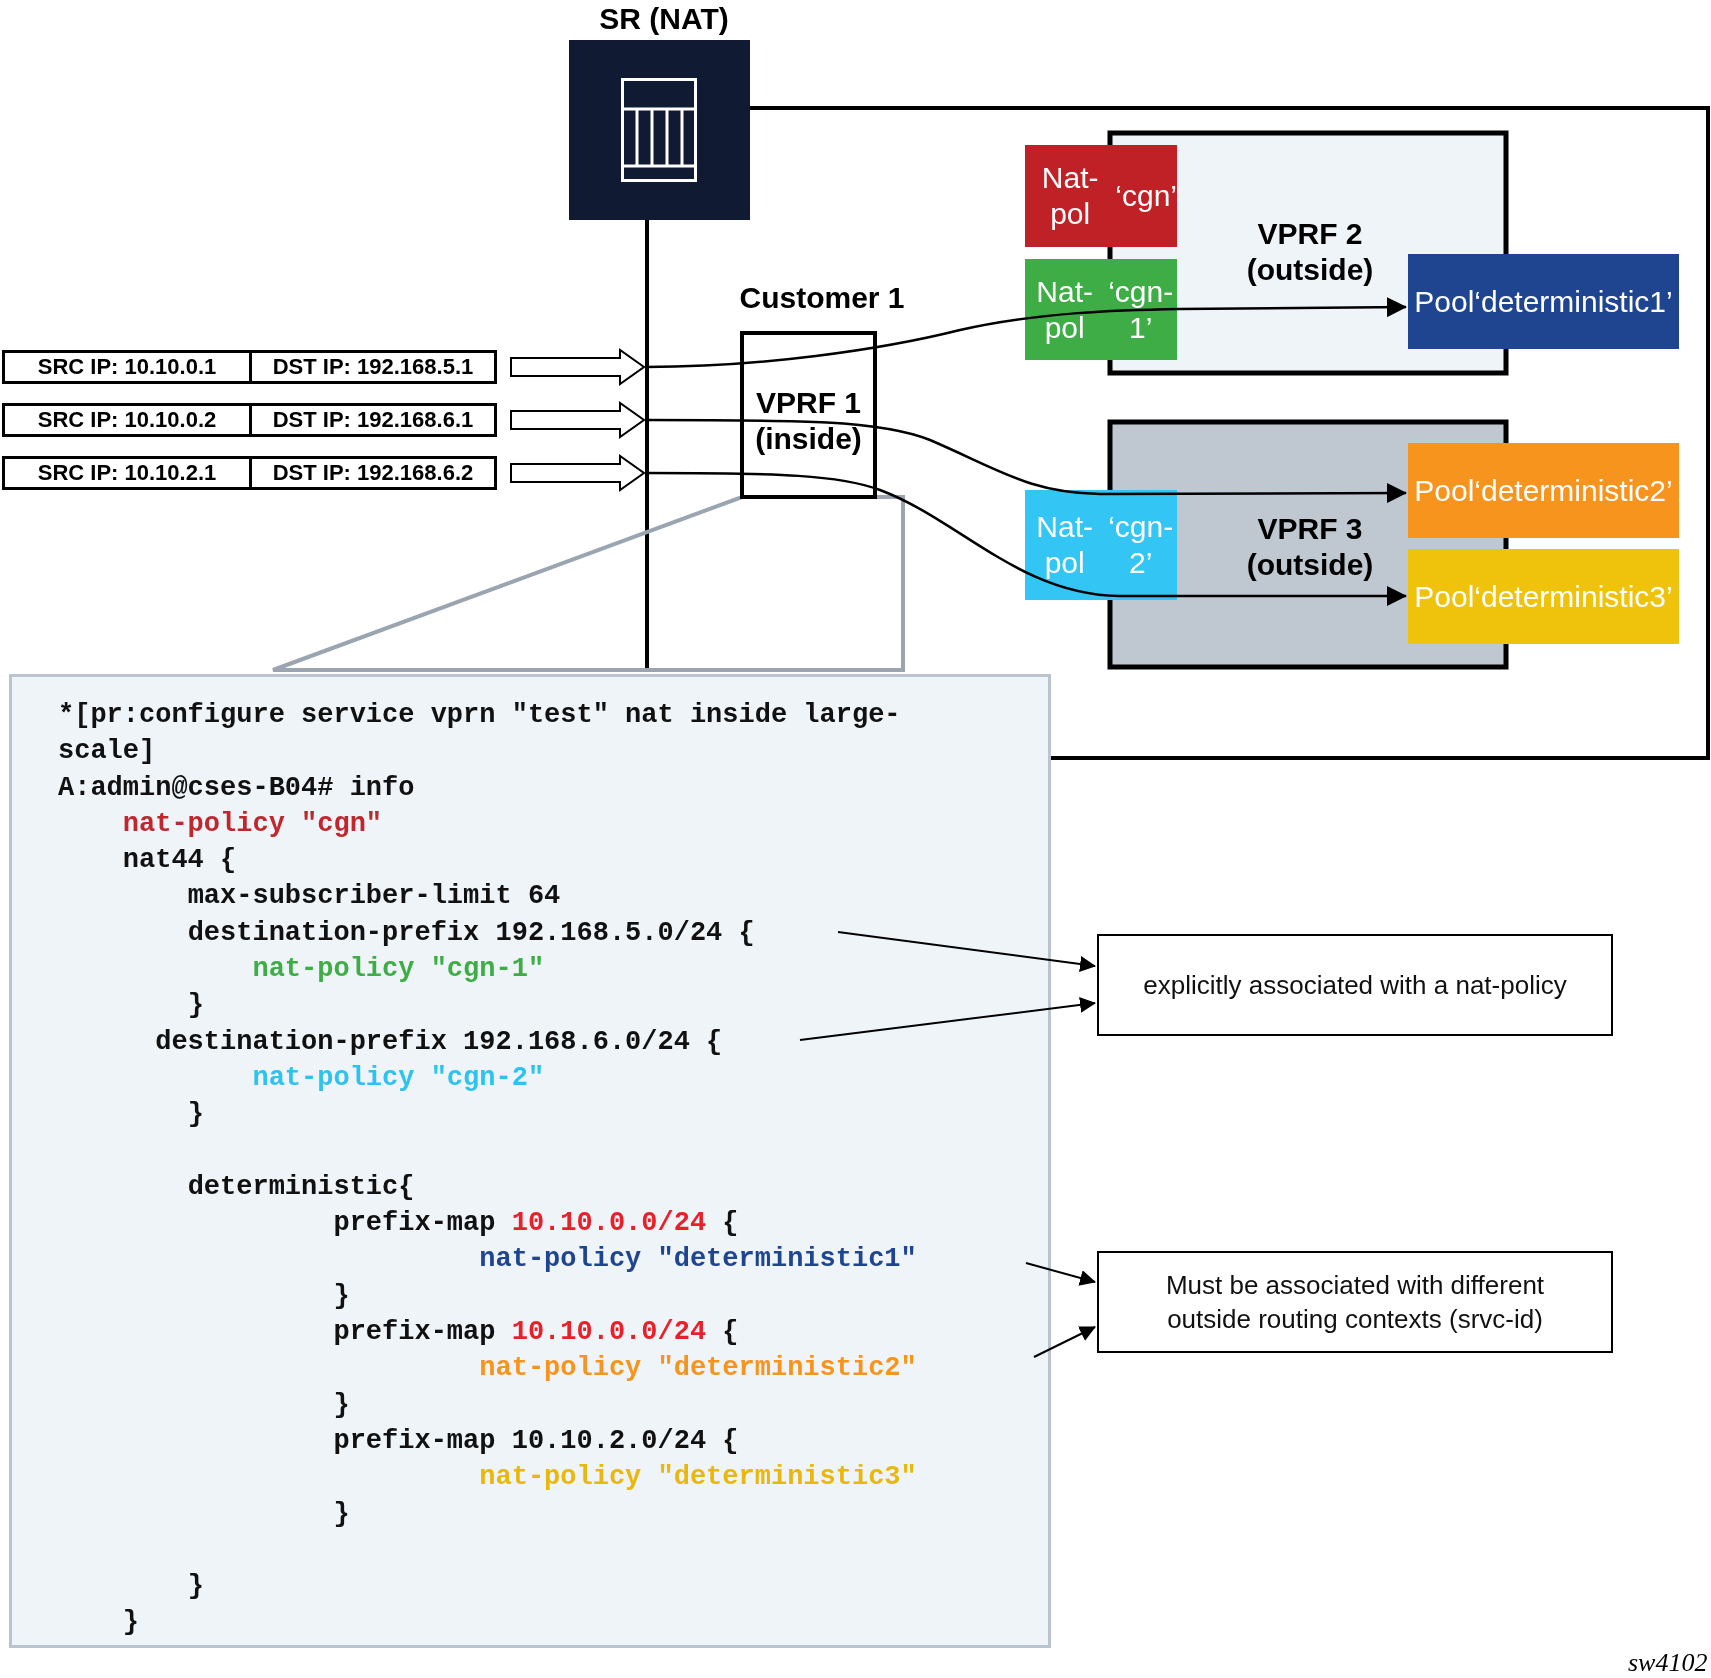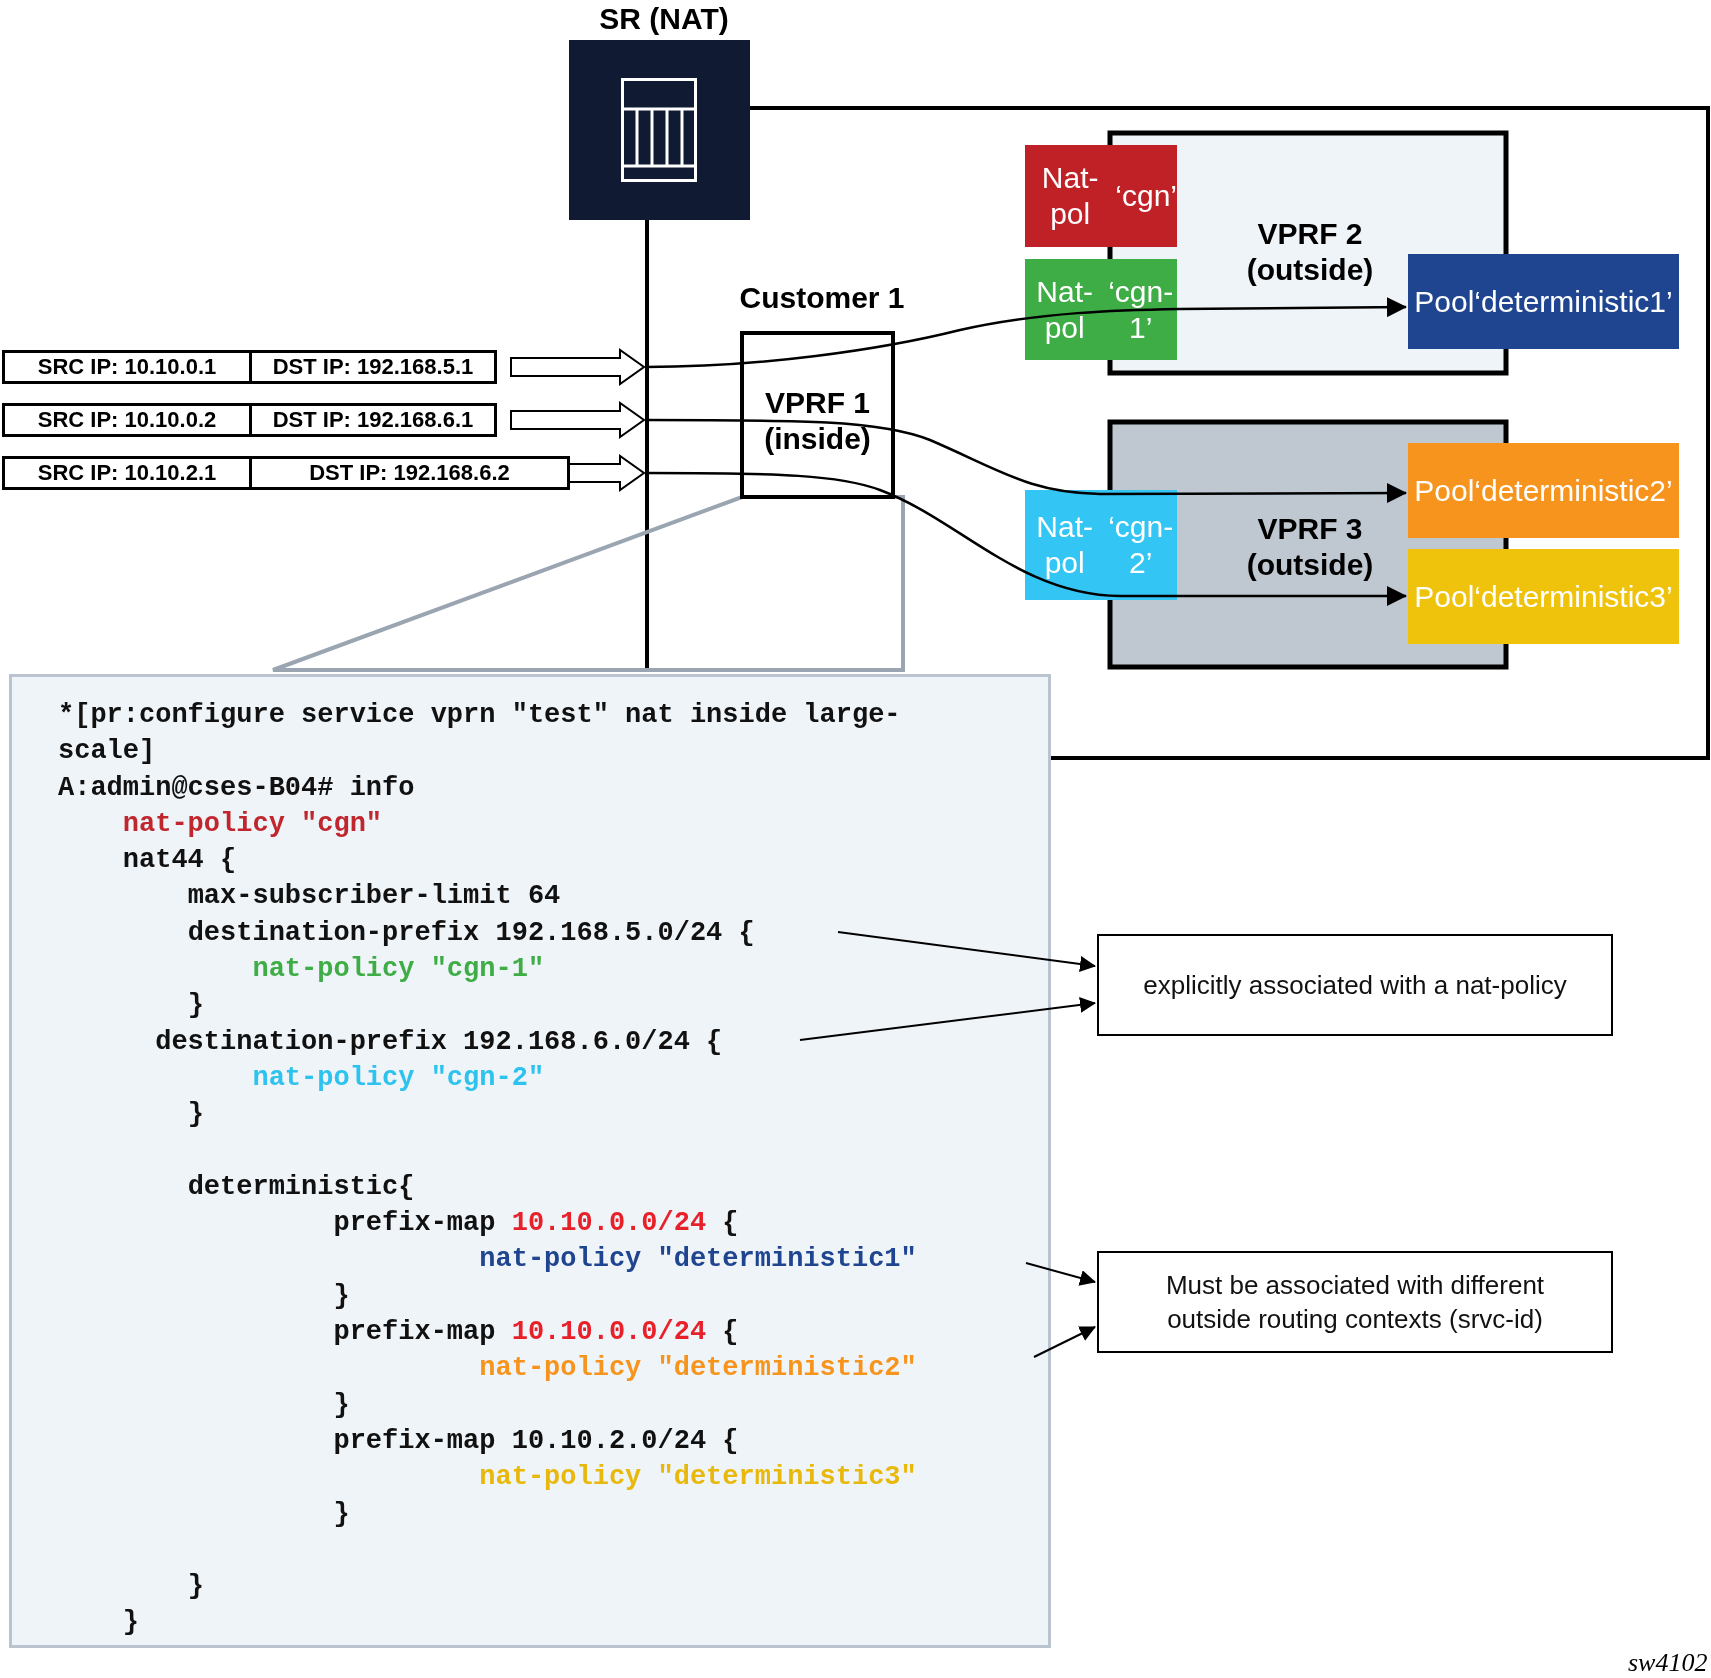--- a/index.html
+++ b/index.html
@@ -63,34 +63,34 @@
     <line x1="1.5" y1="31" x2="74.5" y2="31" stroke="#fff" stroke-width="3"></line>
     <line x1="1.5" y1="88" x2="74.5" y2="88" stroke="#fff" stroke-width="3"></line>
     <line x1="16" y1="31" x2="16" y2="88" stroke="#fff" stroke-width="3"></line>
     <line x1="31" y1="31" x2="31" y2="88" stroke="#fff" stroke-width="3"></line>
     <line x1="46" y1="31" x2="46" y2="88" stroke="#fff" stroke-width="3"></line>
     <line x1="61" y1="31" x2="61" y2="88" stroke="#fff" stroke-width="3"></line>
   </svg>
 </div>
 
 <div class="abs title" style="left:712px; top:281px; width:220px;">Customer 1</div>
-<div class="abs vprf" style="left:740px; top:331px; width:155px; height:168px;">
+<div class="abs vprf" style="left:740px; top:331px; width:137px; height:168px;">
   <div class="vprf-label" style="margin-top:50px;">VPRF 1</div>
   <div class="vprf-label">(inside)</div>
 </div>
 
 <div class="abs ipbox" style="left:2px; top:350px; width:495px;">
   <div class="ipcell src">SRC IP: 10.10.0.1</div>
   <div class="ipcell dst">DST IP: 192.168.5.1</div>
 </div>
 <div class="abs ipbox" style="left:2px; top:403px; width:495px;">
   <div class="ipcell src">SRC IP: 10.10.0.2</div>
   <div class="ipcell dst">DST IP: 192.168.6.1</div>
 </div>
-<div class="abs ipbox" style="left:2px; top:456px; width:568px;">
+<div class="abs ipbox" style="left:2px; top:456px; width:495px;">
   <div class="ipcell src">SRC IP: 10.10.2.1</div>
   <div class="ipcell dst">DST IP: 192.168.6.2</div>
 </div>
 
 <div class="abs vprf-label" style="left:1220px; top:216px; width:180px;">
   <div>VPRF 2</div>
   <div>(outside)</div>
 </div>
 <div class="abs tag" id="np-cgn" style="left: 1025px; top: 145px; width: 152px; height: 102px; background: rgb(192, 33, 38);">
   <div>Nat-pol</div>

